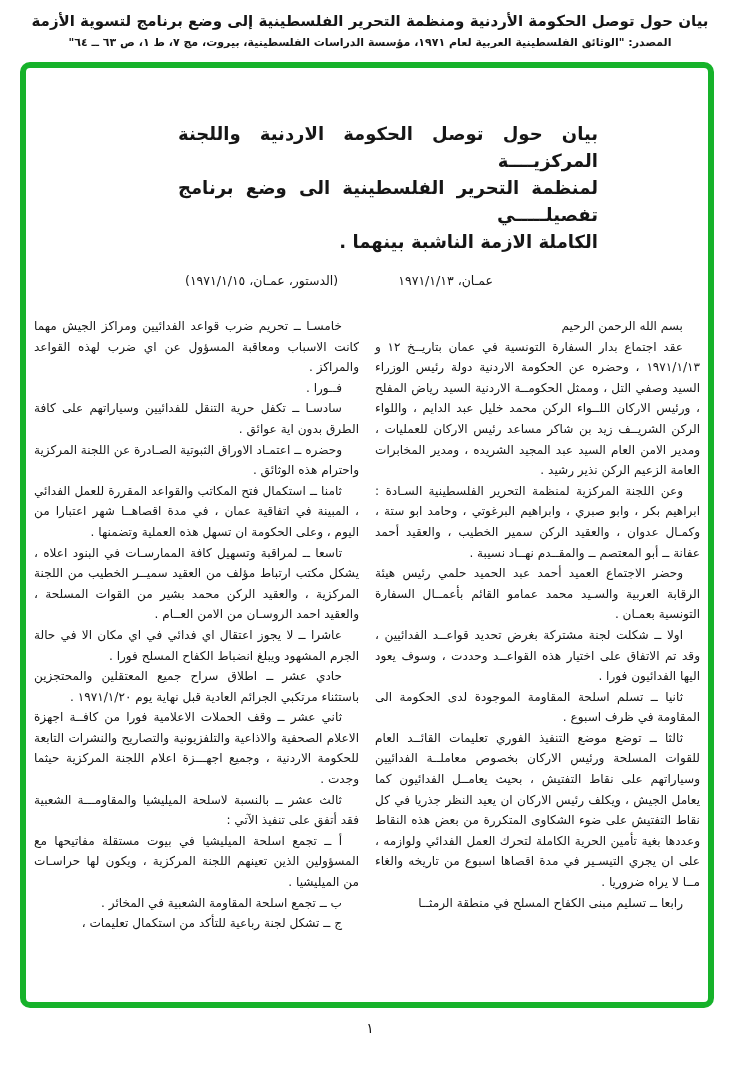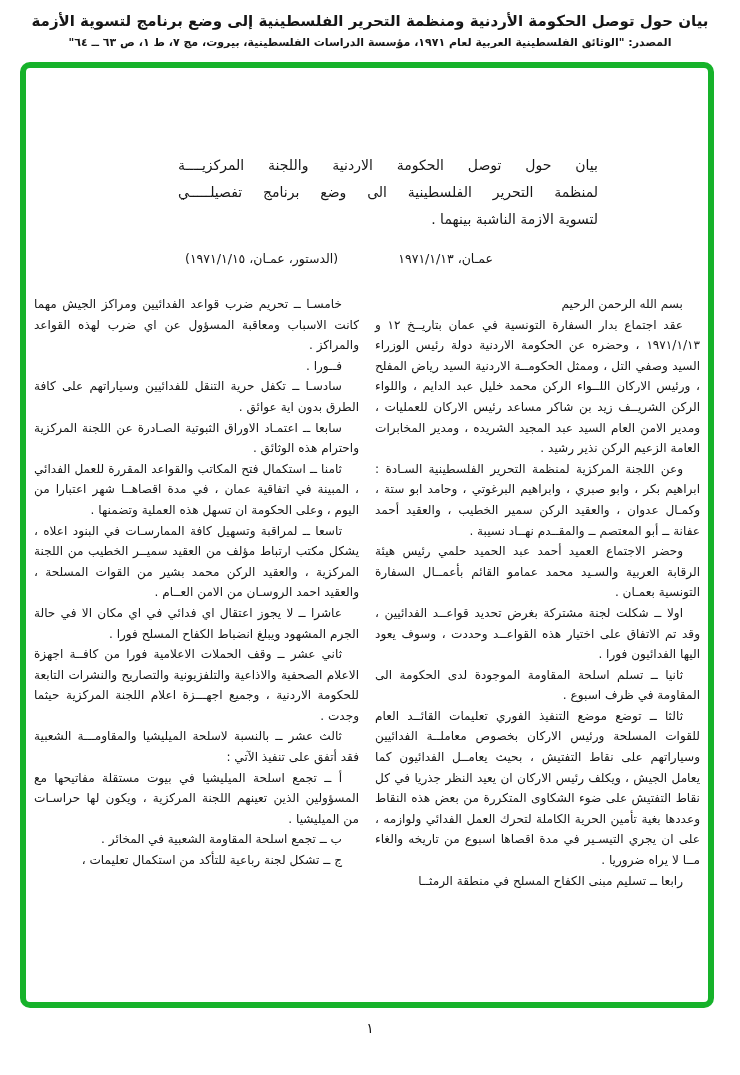--- a/index.html
+++ b/index.html
@@ -35,24 +35,24 @@
   .frame {
     position: absolute;
     top: 62px; left: 20px;
     width: 694px; height: 946px;
     border: 6px solid #16b22a;
     border-radius: 10px;
     background: #ffffff;
   }
   
   .doc-title {
-    margin: 84px 110px 0 0;
+    margin: 52px 110px 0 0;
     width: 420px;
-    font-size: 14px;
-    font-weight: normal;
+    font-size: 18px;
+    font-weight: bold;
     line-height: 27px;
   }
   .doc-title div { text-align: justify; text-align-last: justify; }
   .doc-title div:last-child { text-align-last: right; }
   
   .dateline {
     margin: 18px 215px 0 0;
     width: 308px;
     display: flex;
     justify-content: space-between;
@@ -95,21 +95,21 @@
   <header class="hdr">
     <div class="hdr-title">بيان حول توصل الحكومة الأردنية ومنظمة التحرير الفلسطينية إلى وضع برنامج لتسوية الأزمة</div>
     <div class="hdr-source">المصدر: "الوثائق الفلسطينية العربية لعام ١٩٧١، مؤسسة الدراسات الفلسطينية، بيروت، مج ٧، ط ١، ص ٦٣ ــ ٦٤"</div>
   </header>
 
   <div class="frame">
 
     <div class="doc-title">
       <div>بيان حول توصل الحكومة الاردنية واللجنة المركزيــــة</div>
       <div>لمنظمة التحرير الفلسطينية الى وضع برنامج تفصيلـــــي</div>
-      <div>لتسوية الازمة الناشبة بينهما .</div>
+      <div>الكاملة الازمة الناشبة بينهما .</div>
     </div>
 
     <div class="dateline">
       <span>عمـان، ١٩٧١/١/١٣</span>
       <span>(الدستور، عمـان، ١٩٧١/١/١٥)</span>
     </div>
 
     <div class="columns">
       <div class="col">
           <p>بسم الله الرحمن الرحيم</p>
@@ -118,24 +118,25 @@
           <p>وحضر الاجتماع العميد أحمد عبد الحميد حلمي رئيس هيئة الرقابة العربية والسـيد محمد عمامو القائم بأعمــال السفارة التونسية بعمـان .</p>
           <p>اولا ــ شكلت لجنة مشتركة بغرض تحديد قواعــد الفدائيين ، وقد تم الاتفاق على اختيار هذه القواعــد وحددت ، وسوف يعود اليها الفدائيون فورا .</p>
           <p>ثانيا ــ تسلم اسلحة المقاومة الموجودة لدى الحكومة الى المقاومة في ظرف اسبوع .</p>
           <p>ثالثا ــ توضع موضع التنفيذ الفوري تعليمات القائــد العام للقوات المسلحة ورئيس الاركان بخصوص معاملــة الفدائيين وسياراتهم على نقاط التفتيش ، بحيث يعامــل الفدائيون كما يعامل الجيش ، ويكلف رئيس الاركان ان يعيد النظر جذريا في كل نقاط التفتيش على ضوء الشكاوى المتكررة من بعض هذه النقاط وعددها بغية تأمين الحرية الكاملة لتحرك العمل الفدائي ولوازمه ، على ان يجري التيسـير في مدة اقصاها اسبوع من تاريخه والغاء مــا لا يراه ضروريا .</p>
           <p>رابعا ــ تسليم مبنى الكفاح المسلح في منطقة الرمثــا</p>
         </div>
       <div class="col">
           <p>خامسـا ــ تحريم ضرب قواعد الفدائيين ومراكز الجيش مهما كانت الاسباب ومعاقبة المسؤول عن اي ضرب لهذه القواعد والمراكز .</p>
           <p>فــورا .</p>
           <p>سادسـا ــ تكفل حرية التنقل للفدائيين وسياراتهم على كافة الطرق بدون اية عوائق .</p>
-          <p>سابعا ــ اعتمـاد الاوراق الثبوتية الصـادرة عن اللجنة المركزية واحترام هذه الوثائق .</p>
+          <p>وحضره ــ اعتمـاد الاوراق الثبوتية الصـادرة عن اللجنة المركزية واحترام هذه الوثائق .</p>
           <p>ثامنا ــ استكمال فتح المكاتب والقواعد المقررة للعمل الفدائي ، المبينة في اتفاقية عمان ، في مدة اقصاهــا شهر اعتبارا من اليوم ، وعلى الحكومة ان تسهل هذه العملية وتضمنها .</p>
           <p>تاسعا ــ لمراقبة وتسهيل كافة الممارسـات في البنود اعلاه ، يشكل مكتب ارتباط مؤلف من العقيد سميــر الخطيب من اللجنة المركزية ، والعقيد الركن محمد بشير من القوات المسلحة ، والعقيد احمد الروسـان من الامن العــام .</p>
           <p>عاشرا ــ لا يجوز اعتقال اي فدائي في اي مكان الا في حالة الجرم المشهود ويبلغ انضباط الكفاح المسلح فورا .</p>
+          <p>حادي عشر ــ اطلاق سراح جميع المعتقلين والمحتجزين باستثناء مرتكبي الجرائم العادية قبل نهاية يوم ١٩٧١/١/٢٠ .</p>
           <p>ثاني عشر ــ وقف الحملات الاعلامية فورا من كافــة اجهزة الاعلام الصحفية والاذاعية والتلفزيونية والتصاريح والنشرات التابعة للحكومة الاردنية ، وجميع اجهـــزة اعلام اللجنة المركزية حيثما وجدت .</p>
           <p>ثالث عشر ــ بالنسبة لاسلحة الميليشيا والمقاومـــة الشعبية فقد أتفق على تنفيذ الآتي :</p>
           <p>أ ــ تجمع اسلحة الميليشيا في بيوت مستقلة مفاتيحها مع المسؤولين الذين تعينهم اللجنة المركزية ، ويكون لها حراسـات من الميليشيا .</p>
           <p>ب ــ تجمع اسلحة المقاومة الشعبية في المخائر .</p>
           <p>ج ــ تشكل لجنة رباعية للتأكد من استكمال تعليمات ،</p>
         </div>
     </div>
 
   </div>
 

